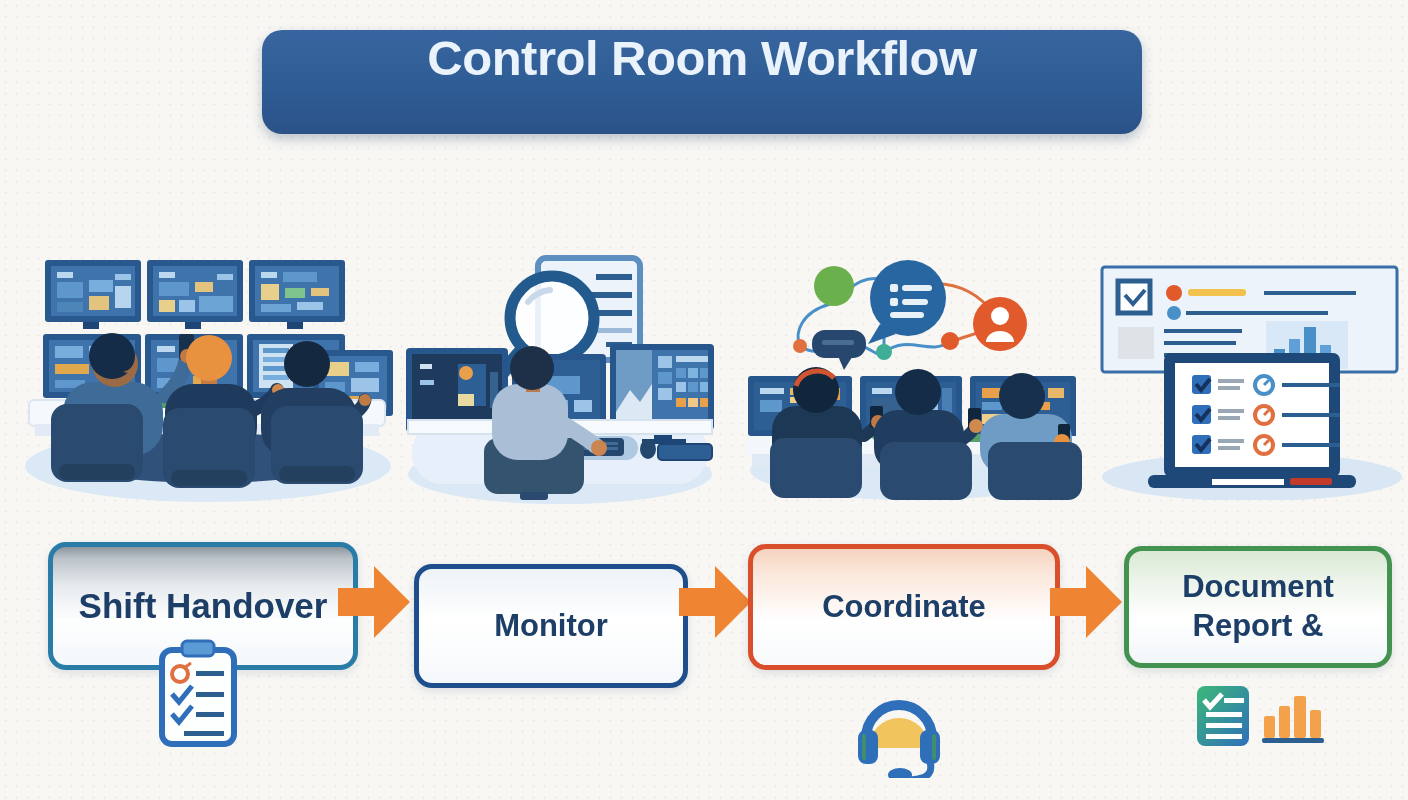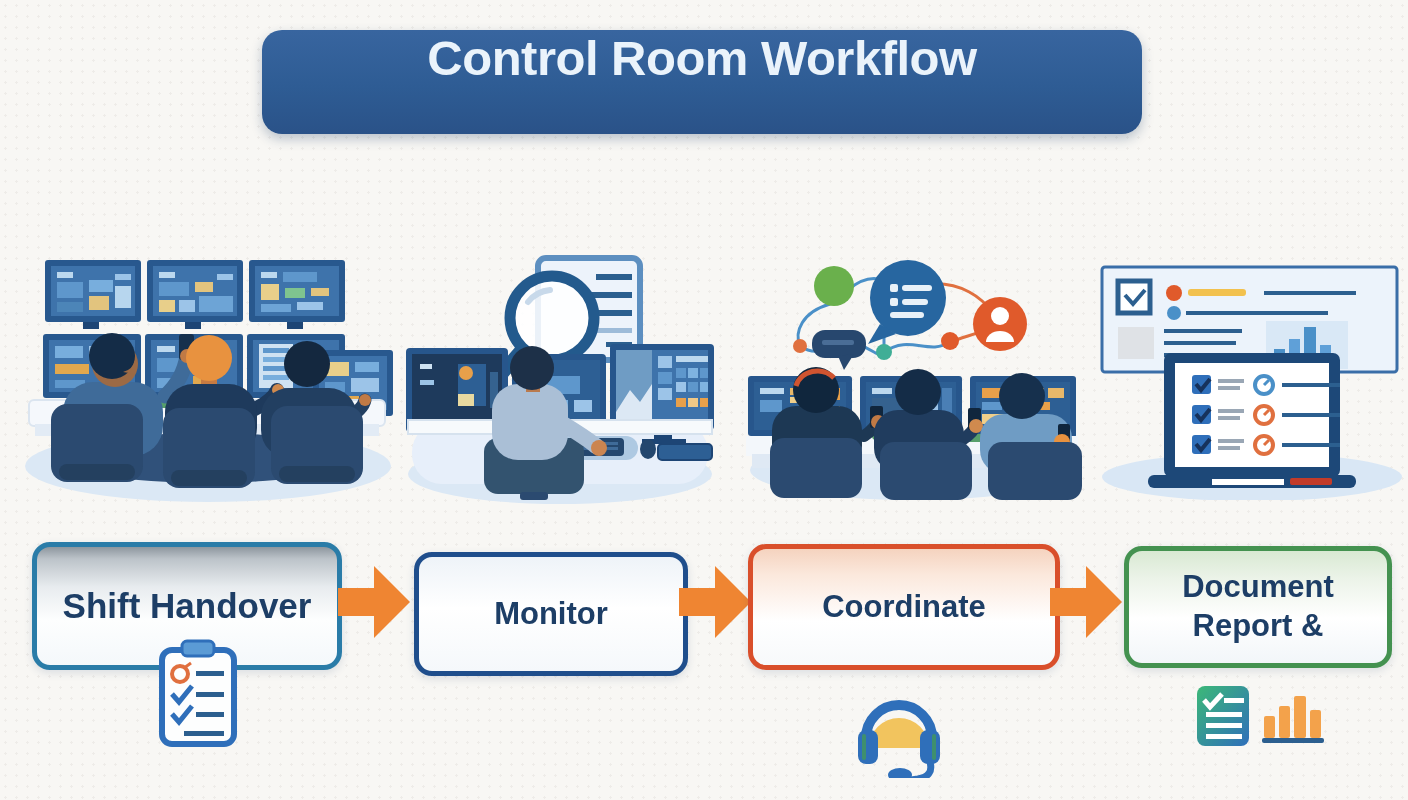--- a/index.html
+++ b/index.html
@@ -18,24 +18,24 @@
   }
   .banner span{color:#eaf3fb;font-size:49px;font-weight:bold;letter-spacing:-.5px;}
   .scene{position:absolute;}
   .scene svg{display:block;width:100%;height:100%;}
   .stage{
     position:absolute;border-radius:18px;border:5px solid;
     display:flex;flex-direction:column;align-items:center;justify-content:center;
     color:#1d3e66;font-weight:bold;text-align:center;line-height:1.25;
     box-shadow:0 3px 8px rgba(40,70,110,.14);
   }
-  .stage-1{left:32px;top:542px;width:300px;height:118px;border-color:#2a7ca8;
+  .stage-1{left:48px;top:542px;width:300px;height:118px;border-color:#2a7ca8;
     background:linear-gradient(180deg,#8d969e 0%,#bcc3c9 10%,#e8ecef 34%,#fdfefe 62%,#f4f8fb 100%);
     font-size:35px;text-align:right;}
-  .stage-2{left:414px;top:552px;width:264px;height:114px;border-color:#1f4e8c;
+  .stage-2{left:414px;top:564px;width:264px;height:114px;border-color:#1f4e8c;
     background:linear-gradient(180deg,#eef3f8 0%,#ffffff 45%,#f5f8fb 100%);font-size:31px;}
   .stage-3{left:748px;top:544px;width:302px;height:116px;border-color:#d94f2b;
     background:linear-gradient(180deg,#f5d3bf 0%,#fbe8dc 22%,#ffffff 62%,#f7f9fb 100%);font-size:31px;}
   .stage-4{left:1124px;top:546px;width:258px;height:112px;border-color:#449250;
     background:linear-gradient(180deg,#d9e9d3 0%,#ebf3e8 24%,#ffffff 60%,#f2f6f9 100%);font-size:31px;}
   .arrow{position:absolute;top:558px;width:72px;height:88px;}
   .arrow-1{left:338px;} .arrow-2{left:679px;} .arrow-3{left:1050px;}
   .icon-abs{position:absolute;z-index:5;}
   .icon-clipboard{left:154px;top:638px;width:88px;height:110px;}
   .icon-headset{left:854px;top:678px;width:90px;height:100px;}

